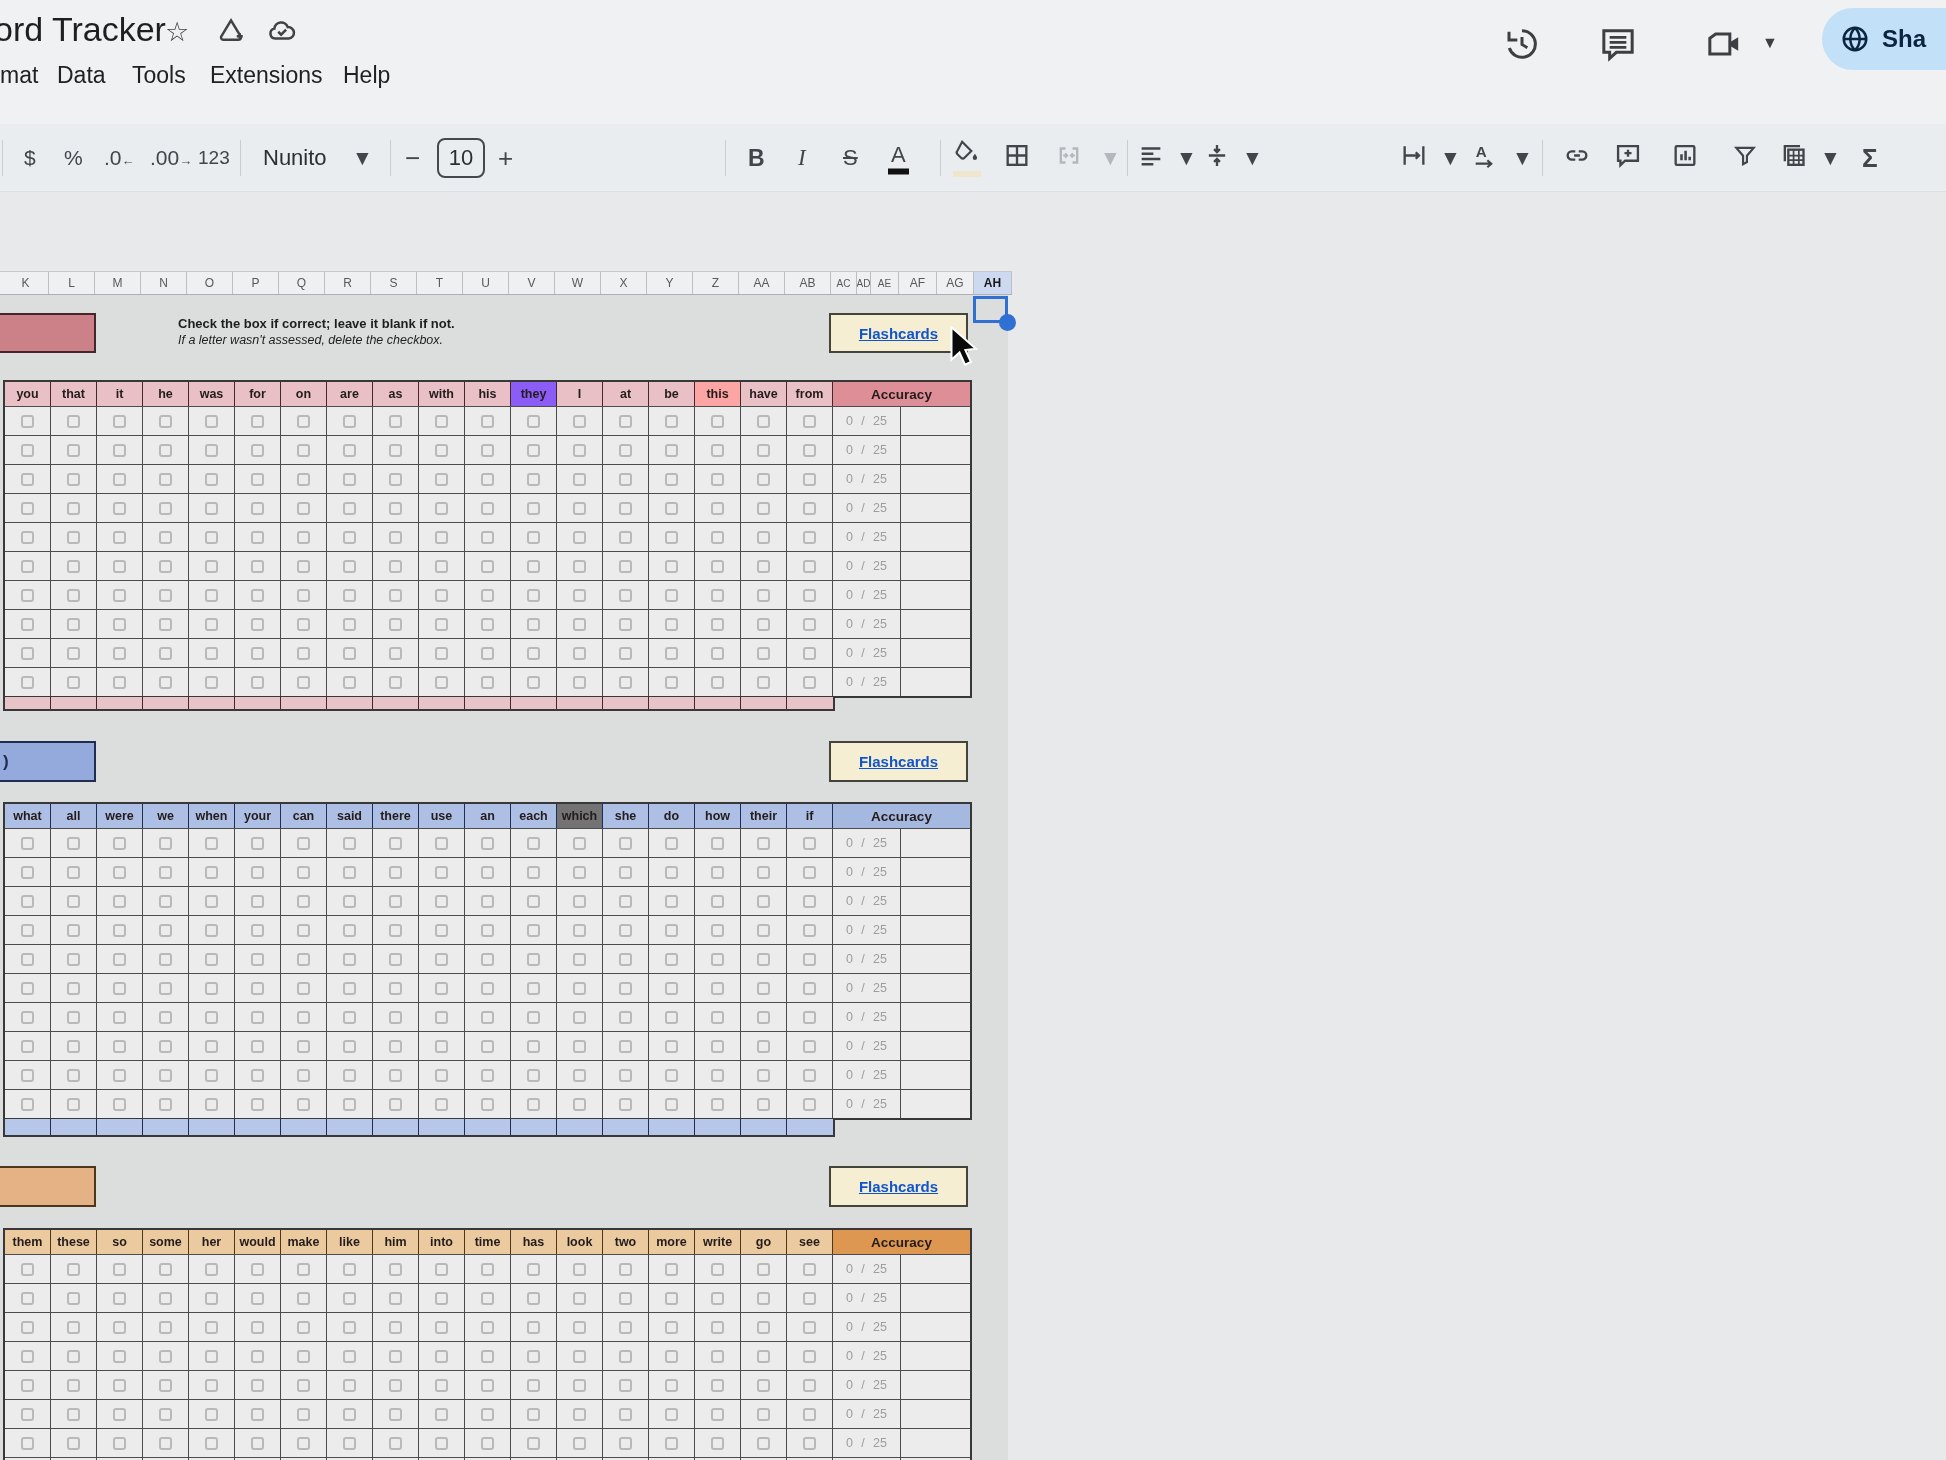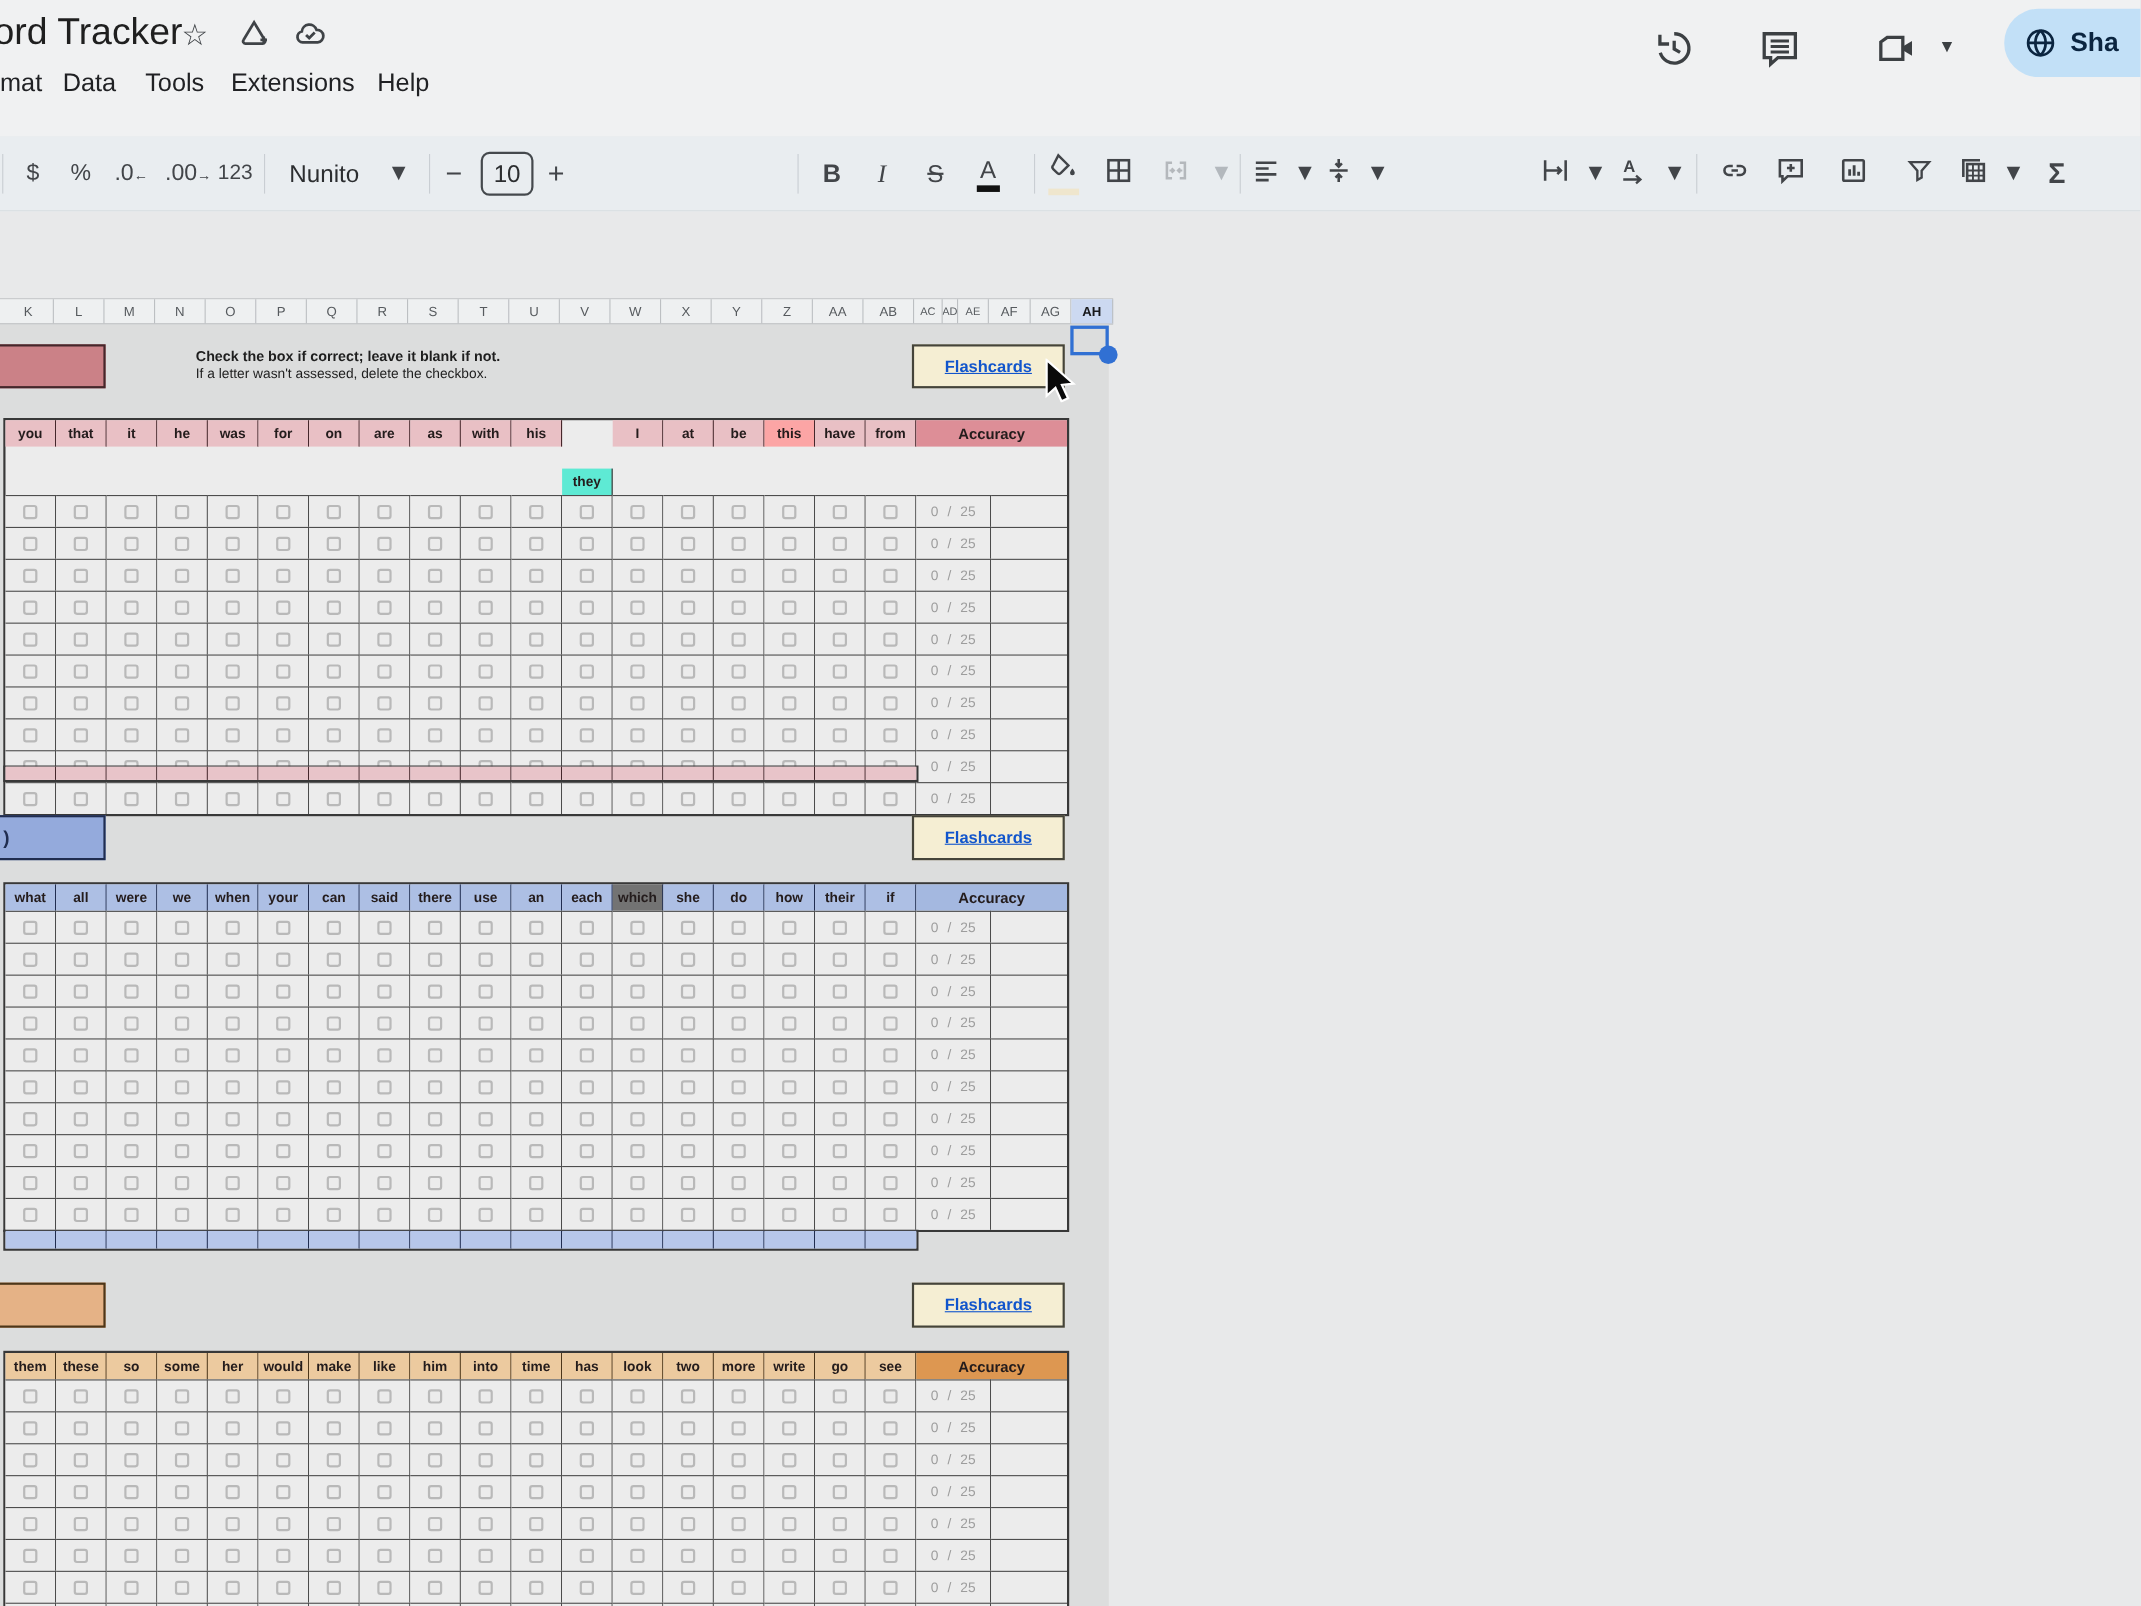--- a/index.html
+++ b/index.html
@@ -32,21 +32,21 @@
   .ch.sel{background:#ccd9f1;color:#17181a;font-weight:bold;}
   .sheet{position:absolute;left:0;top:295px;width:1008px;height:1165px;background:#dcdddd;}
 
   
   .cbox{position:absolute;display:flex;align-items:center;}
   .cbox span{font-size:17px;font-weight:bold;}
   .fbtn{position:absolute;left:829px;width:139px;background:#f5eed3;border:2px solid #45443a;display:flex;align-items:center;justify-content:center;cursor:pointer;}
   .fbtn span{color:#1155cc;font-size:15px;font-weight:bold;text-decoration:underline;}
   .instructions{position:absolute;left:178px;color:#1e1e1e;}
   .instructions .l1{font-size:13px;font-weight:bold;line-height:17px;}
-  .instructions .l2{font-size:12.5px;line-height:17px;}
+  .instructions .l2{font-size:12.5px;font-style:italic;line-height:17px;}
   .wtable{position:absolute;left:3px;border:2px solid #383838;background:#ececec;}
   .hrow,.row{display:flex;}
   .hcell{width:46px;height:24px;border-right:1px solid #3b3b3b;display:flex;align-items:center;justify-content:center;font-size:12.5px;font-weight:bold;color:#241c1c;overflow:hidden;}
   .hcell.acc{width:137px;border-right:none;font-size:13.5px;}
   .cell{width:46px;height:29px;border-right:1px solid #4c4c4c;border-top:1px solid #4c4c4c;background:#ececec;display:flex;align-items:center;justify-content:center;}
   .checkbox{width:13px;height:13px;border:2px solid #b9b9b9;border-radius:3px;background:#ececec;}
   .score{width:68px;height:29px;border-top:1px solid #4c4c4c;border-right:1px solid #4c4c4c;background:#ececec;display:flex;align-items:center;justify-content:space-around;padding:0 9px;color:#9d9d9d;font-size:12.5px;}
   .pct{width:69px;height:29px;border-top:1px solid #4c4c4c;background:#ececec;}
   .tfoot{position:absolute;left:3px;border:2px solid #383838;border-top:1px solid #383838;display:flex;}
   .tfoot div{width:46px;height:100%;border-right:1px solid #3b3b3b;}
@@ -226,21 +226,21 @@
           <div class="hcell" style="background: rgb(233, 192, 197); border-right-color: rgb(69, 39, 43);">that</div>
           <div class="hcell" style="background: rgb(233, 192, 197); border-right-color: rgb(69, 39, 43);">it</div>
           <div class="hcell" style="background: rgb(233, 192, 197); border-right-color: rgb(69, 39, 43);">he</div>
           <div class="hcell" style="background: rgb(233, 192, 197); border-right-color: rgb(69, 39, 43);">was</div>
           <div class="hcell" style="background: rgb(233, 192, 197); border-right-color: rgb(69, 39, 43);">for</div>
           <div class="hcell" style="background: rgb(233, 192, 197); border-right-color: rgb(69, 39, 43);">on</div>
           <div class="hcell" style="background: rgb(233, 192, 197); border-right-color: rgb(69, 39, 43);">are</div>
           <div class="hcell" style="background: rgb(233, 192, 197); border-right-color: rgb(69, 39, 43);">as</div>
           <div class="hcell" style="background: rgb(233, 192, 197); border-right-color: rgb(69, 39, 43);">with</div>
           <div class="hcell" style="background: rgb(233, 192, 197); border-right-color: rgb(69, 39, 43);">his</div>
-          <div class="hcell" style="background: #5eead4; border-right-color: rgb(69, 39, 43); margin-top: 44px;">they</div>
+          <div class="hcell" style="background: #8b5cf6; border-right-color: rgb(69, 39, 43);">they</div>
           <div class="hcell" style="background: rgb(233, 192, 197); border-right-color: rgb(69, 39, 43);">I</div>
           <div class="hcell" style="background: rgb(233, 192, 197); border-right-color: rgb(69, 39, 43);">at</div>
           <div class="hcell" style="background: rgb(233, 192, 197); border-right-color: rgb(69, 39, 43);">be</div>
           <div class="hcell" style="background: #fca5a5; border-right-color: rgb(69, 39, 43);">this</div>
           <div class="hcell" style="background: rgb(233, 192, 197); border-right-color: rgb(69, 39, 43);">have</div>
           <div class="hcell" style="background: rgb(233, 192, 197); border-right-color: rgb(69, 39, 43);">from</div>
           <div class="hcell acc" style="background: rgb(221, 142, 151);">Accuracy</div>
         </div>
         <div class="row">
           <div class="cell">

